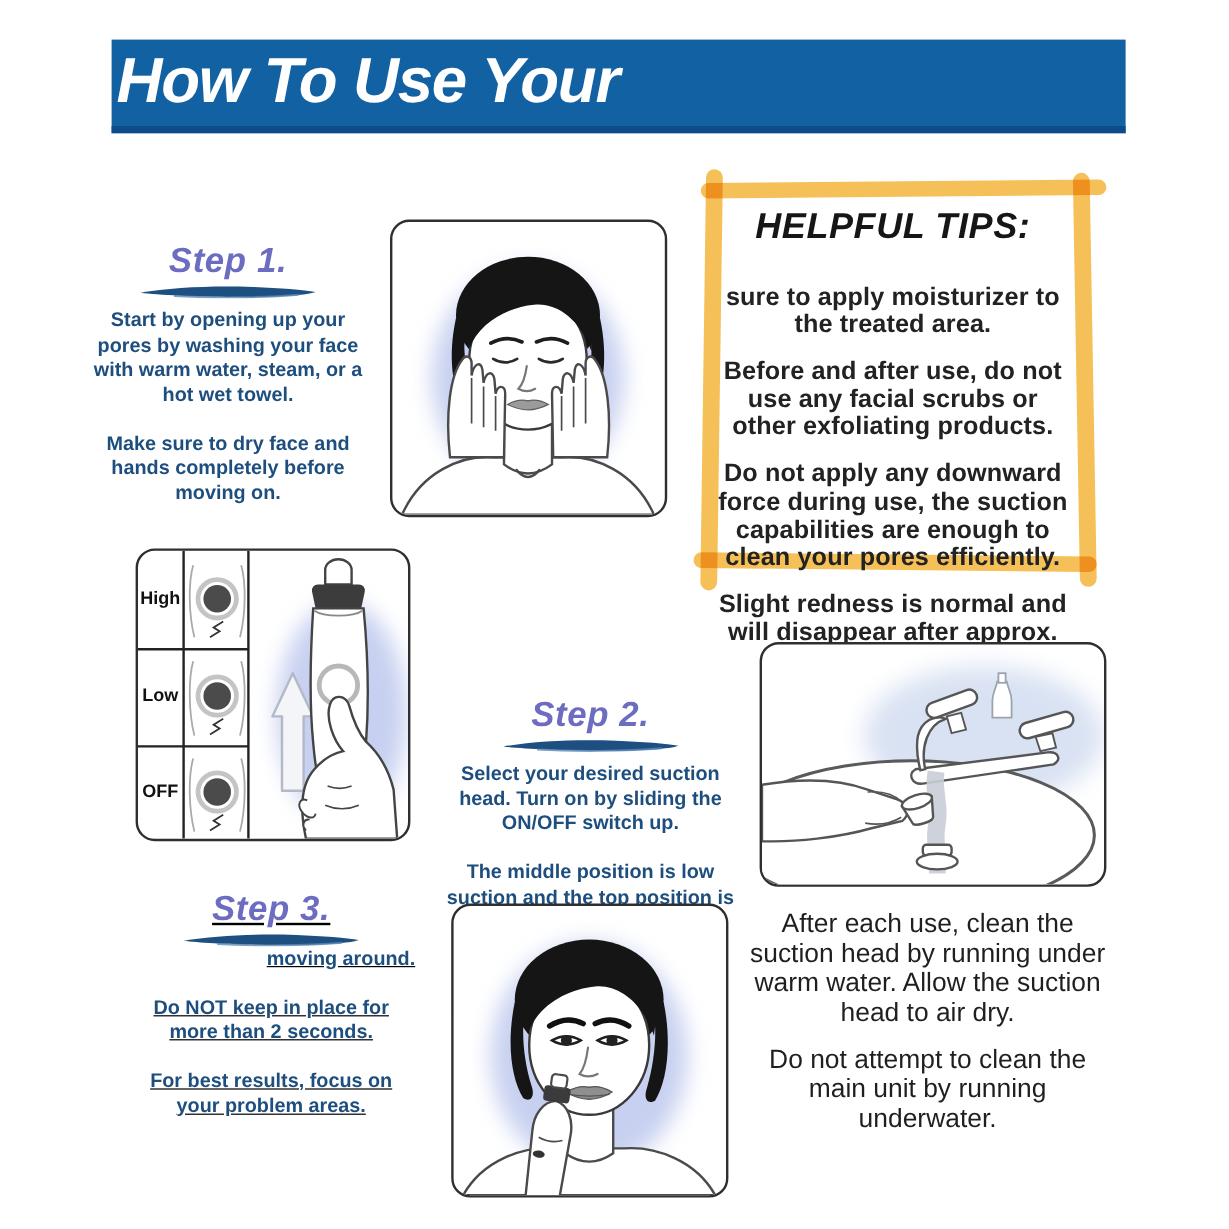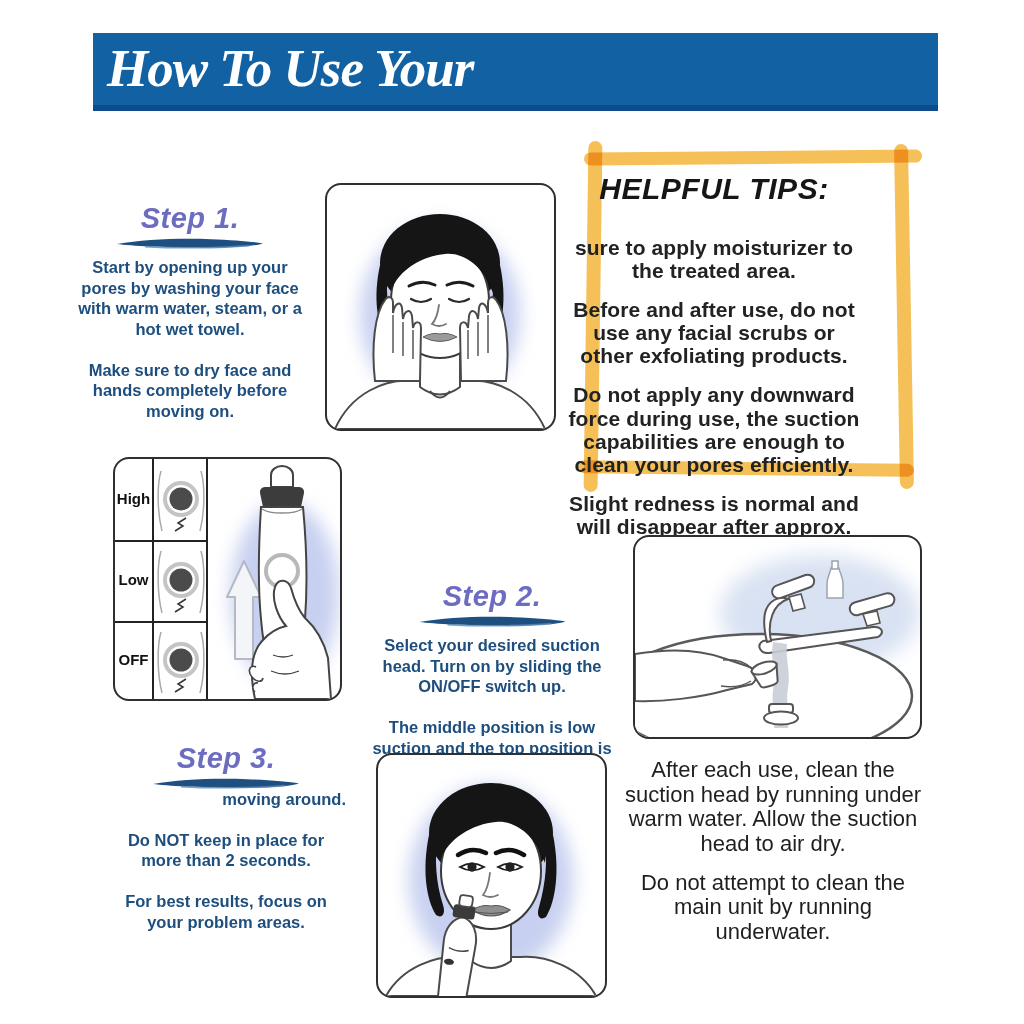--- a/index.html
+++ b/index.html
@@ -8,23 +8,23 @@
     font-family:"Liberation Sans",sans-serif;overflow:hidden;
   }
   .abs{position:absolute;}
 
   
   .banner{
     left:93px;top:33px;width:845px;height:72px;background:#1261a3;
     border-bottom:6px solid #0d4b8a;
   }
   .banner-title{
-    font-family:Liberation Serif, serif;
+    font-family:Liberation Sans, sans-serif;
     font-style:italic;font-weight:bold;color:#ffffff;
-    font-size:53px;line-height:70px;padding-left:14px;letter-spacing:-1px;
+    font-size:53px;line-height:70px;padding-left:4px;letter-spacing:-1px;
     white-space:nowrap;
   }
 
   
   .step{text-align:center;}
   .step-title{
     font-style:italic;font-weight:900;font-size:29px;color:#6c6cc0;
     letter-spacing:.5px;
   }
   .brush{display:block;margin:2px auto 0;}
@@ -118,21 +118,21 @@
     <path d="M179,196 C183,160 179,128 169,115 C166,110 161,112 161,118 L161,128 C159,117 153,116 152,123 L151,134 C149,124 143,124 142,131 L141,143 C139,135 133,136 133,143 L134,196 Z" fill="#fff" stroke="#4a4a4a" stroke-width="2"></path>
     <path d="M161,130 L161,168 M151,137 L151,171 M141,145 L141,174" stroke="#4a4a4a" stroke-width="1.4"></path>
   </svg>
 </div>
 
 <div class="abs tip-stroke" style="left:584px;top:151px;width:338px;height:13px;transform:rotate(-0.5deg);"></div>
 <div class="abs tip-stroke" style="left:578px;top:462px;width:336px;height:13px;transform:rotate(0.6deg);"></div>
 <div class="abs tip-stroke" style="left:586px;top:141px;width:14px;height:351px;transform:rotate(0.8deg);"></div>
 <div class="abs tip-stroke" style="left:897px;top:144px;width:14px;height:345px;transform:rotate(-1deg);"></div>
 
-<div class="abs tips-content" style="left:568px;top:172px;width:292px;">
+<div class="abs tips-content" style="left:598px;top:172px;width:292px;">
   <div class="tips-title">HELPFUL TIPS:</div>
   <div class="tip-par first">sure to apply moisturizer to the treated area.</div>
   <div class="tip-par">Before and after use, do not use any facial scrubs or other exfoliating products.</div>
   <div class="tip-par">Do not apply any downward force during use, the suction capabilities are enough to clean your pores efficiently.</div>
   <div class="tip-par">Slight redness is normal and will disappear after approx. 30 minutes.</div>
 </div>
 
 <div class="abs panel" style="left:113px;top:457px;width:225px;height:240px;">
   <svg width="225" height="240" viewBox="0 0 225 240">
     <defs>
@@ -207,21 +207,21 @@
     <ellipse cx="146" cy="180" rx="17" ry="6.5" fill="#fff" stroke="#555" stroke-width="2"></ellipse>
     <path d="M0,116 C36,110 66,112 88,120 L112,128 C122,131 124,140 117,146 L92,152 C64,160 28,164 0,163 Z" fill="#fff" stroke="#555" stroke-width="2"></path>
     <path d="M88,122 C100,121 110,124 116,130 M86,148 C98,150 108,148 116,143" stroke="#555" stroke-width="1.4" fill="none"></path>
     <g transform="rotate(-18 130 136)">
       <path d="M118,130 L122,146 C122,150 140,150 140,146 L144,130 Z" fill="#fff" stroke="#555" stroke-width="2"></path>
       <ellipse cx="131" cy="130" rx="13" ry="5.5" fill="#fff" stroke="#555" stroke-width="2"></ellipse>
     </g>
   </svg>
 </div>
 
-<div class="abs step" style="left:106px;top:742px;width:240px;">
+<div class="abs step" style="left:106px;top:742px;width:240px;text-decoration:underline;">
   <div class="step-title">Step 3.</div>
   <svg class="brush" width="150" height="12" viewBox="0 0 150 12">
     <path d="M2,7 C28,2.5 62,1 96,2.2 C118,3 138,4.6 148,6.4 C140,9.4 112,11 80,10.6 C50,10.2 16,9 2,7 Z" fill="#1d5080"></path>
     <path d="M30,9.6 C60,11.4 104,11.2 134,8.6" stroke="#5b87b5" stroke-width="1.6" fill="none" opacity="0.8"></path>
   </svg>
   <div class="step-par align-left">moving around.</div>
   <div class="step-par mt20">Do NOT keep in place for more than 2 seconds.</div>
   <div class="step-par mt20">For best results, focus on your problem areas.</div>
 </div>
 

